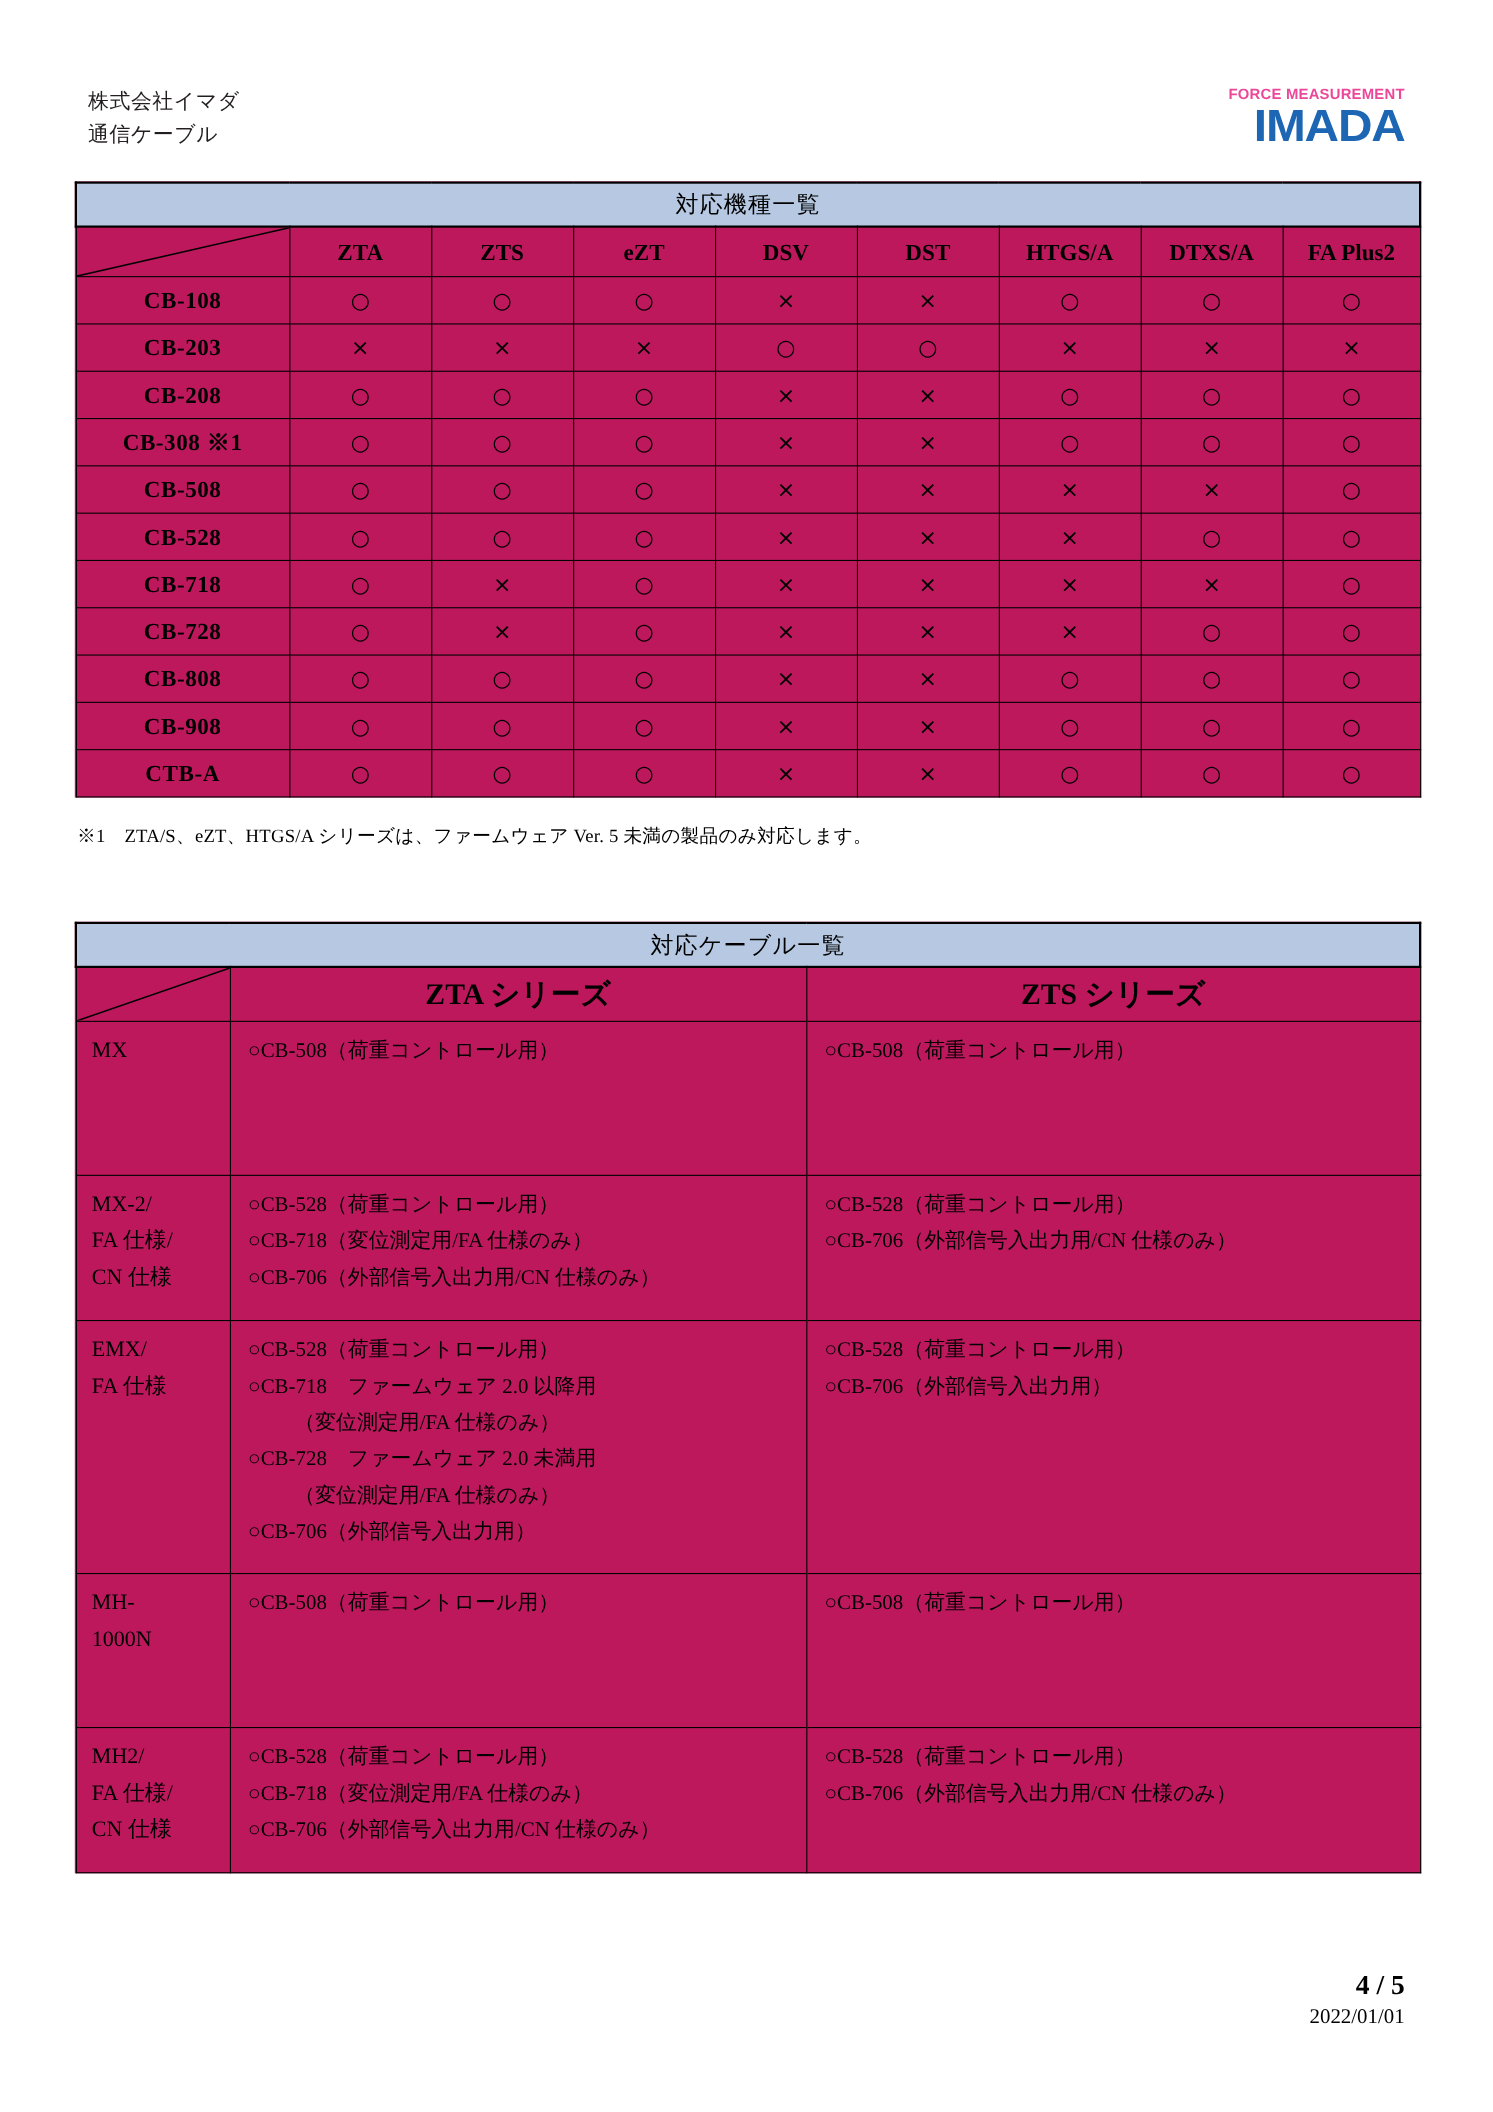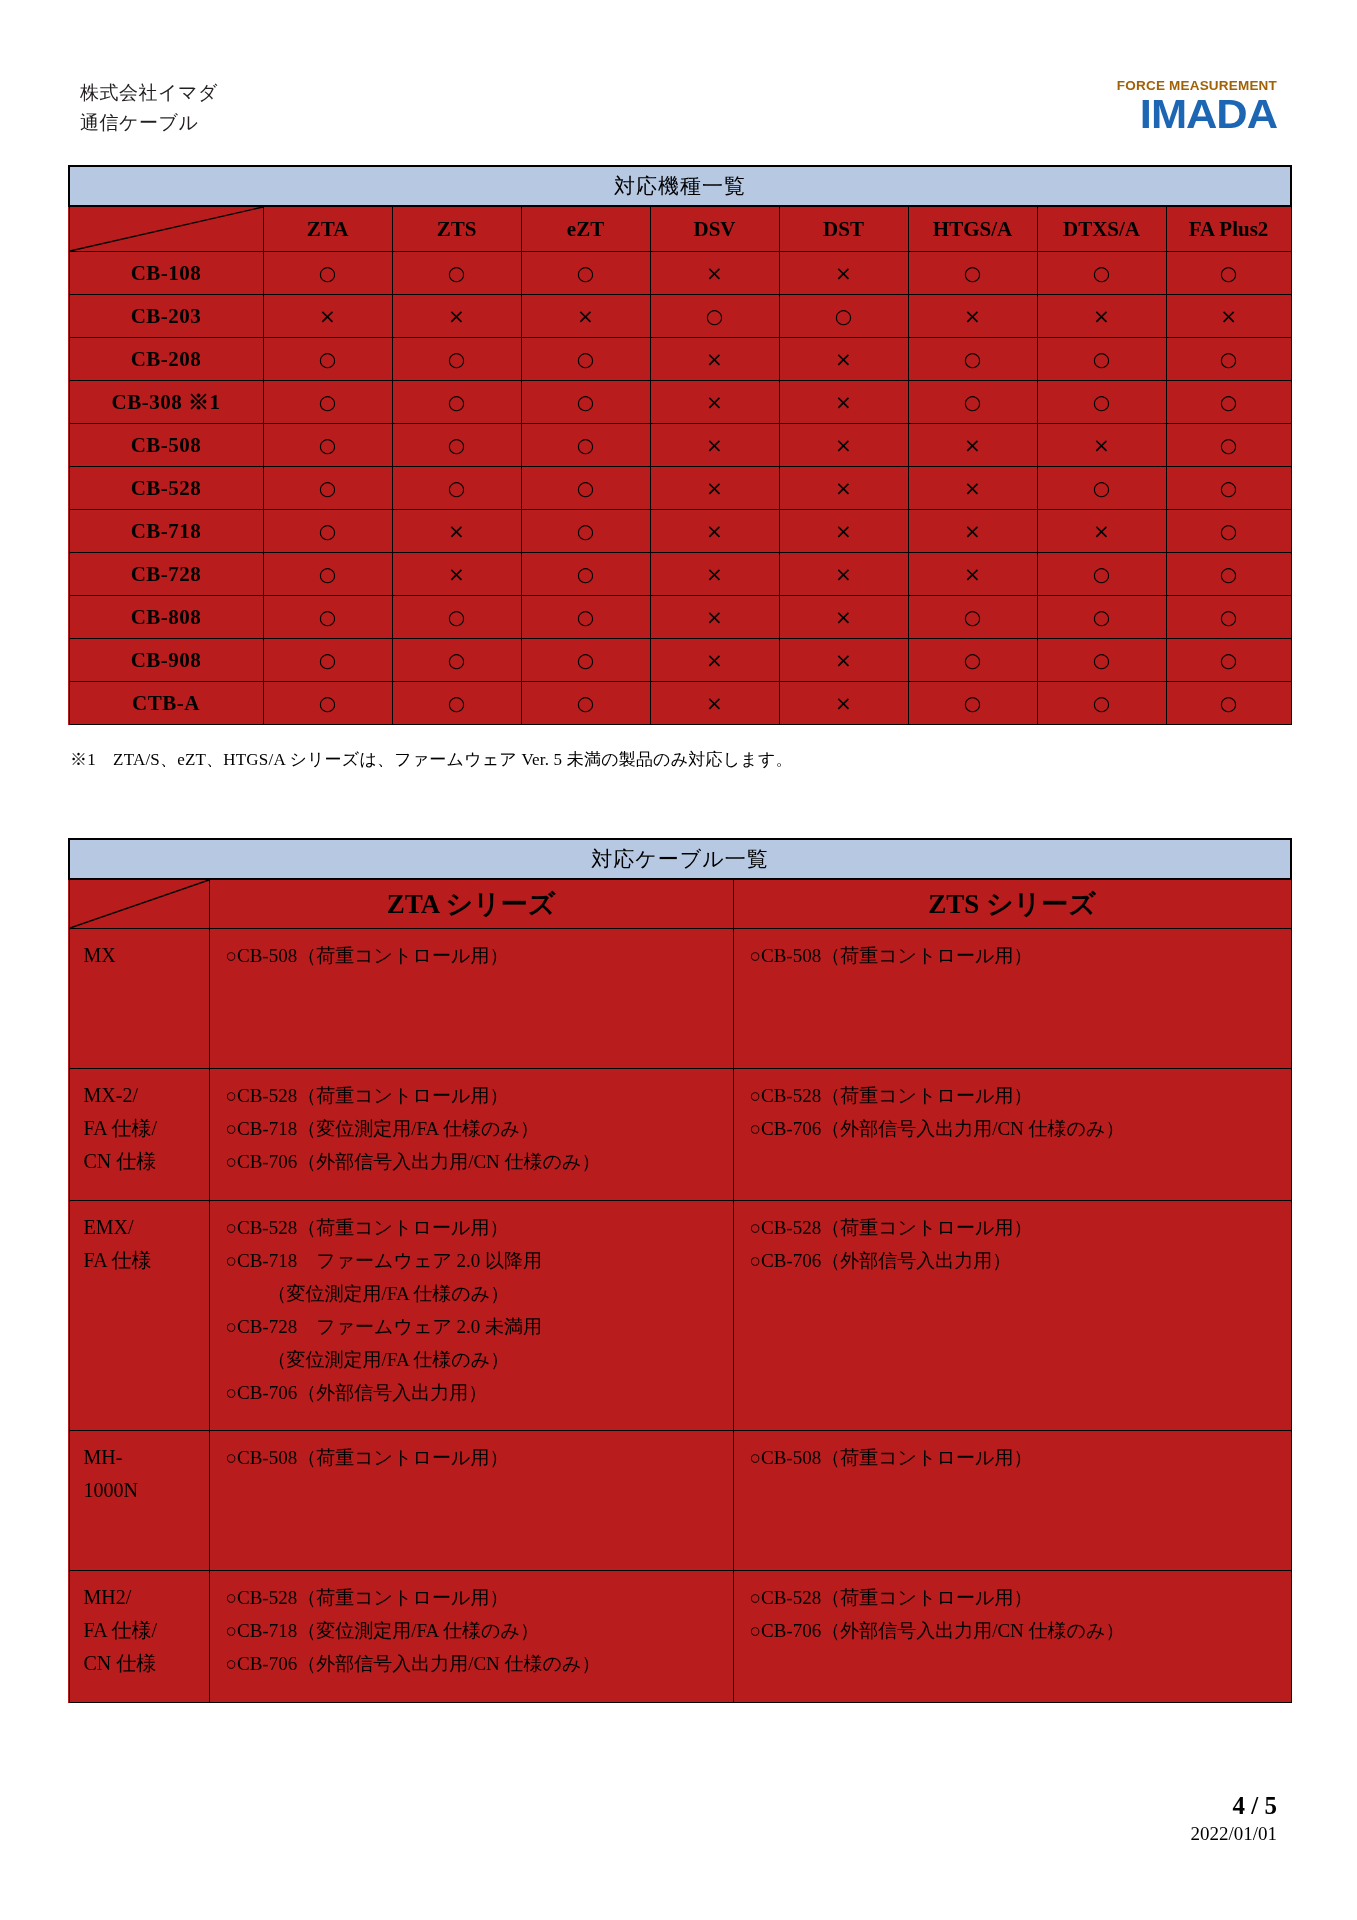--- a/index.html
+++ b/index.html
@@ -48,21 +48,21 @@
     right: 0;
     top: 0;
     text-align: right;
     width: 210px;
   }
   .logo-tagline {
     font-family: "Liberation Sans", "DejaVu Sans", sans-serif;
     font-size: 13.5px;
     font-weight: 700;
     letter-spacing: 0.2px;
-    color: #a16207;
+    color: #ec4899;
     line-height: 15px;
     white-space: nowrap;
   }
   .logo-mark {
     font-family: "Liberation Sans", "DejaVu Sans", sans-serif;
     font-size: 41px;
     font-weight: 700;
     letter-spacing: -1px;
     color: #1d66b3;
     line-height: 41px;
@@ -70,21 +70,21 @@
     white-space: nowrap;
     transform: scaleX(1.06);
     transform-origin: right center;
   }
 
   
   table.doc-table {
     border-collapse: collapse;
     table-layout: fixed;
     position: absolute;
-    background: #b91c1c;
+    background: #be185d;
   }
   table.doc-table td,
   table.doc-table th {
     border: 1px solid #000000;
     padding: 0;
     vertical-align: middle;
     font-weight: normal;
   }
   .tbl-title {
     background: #b6c8e2;

